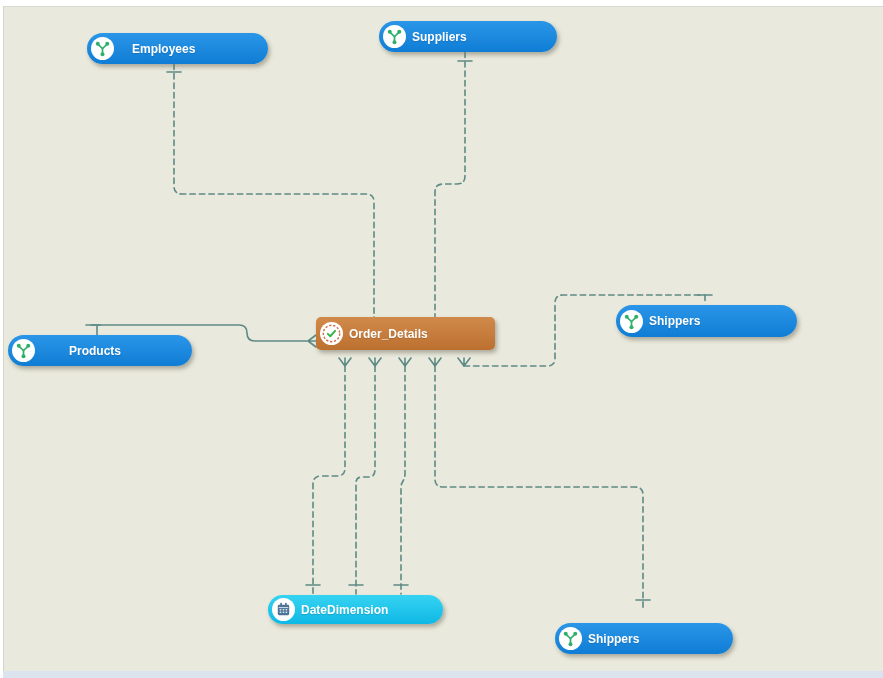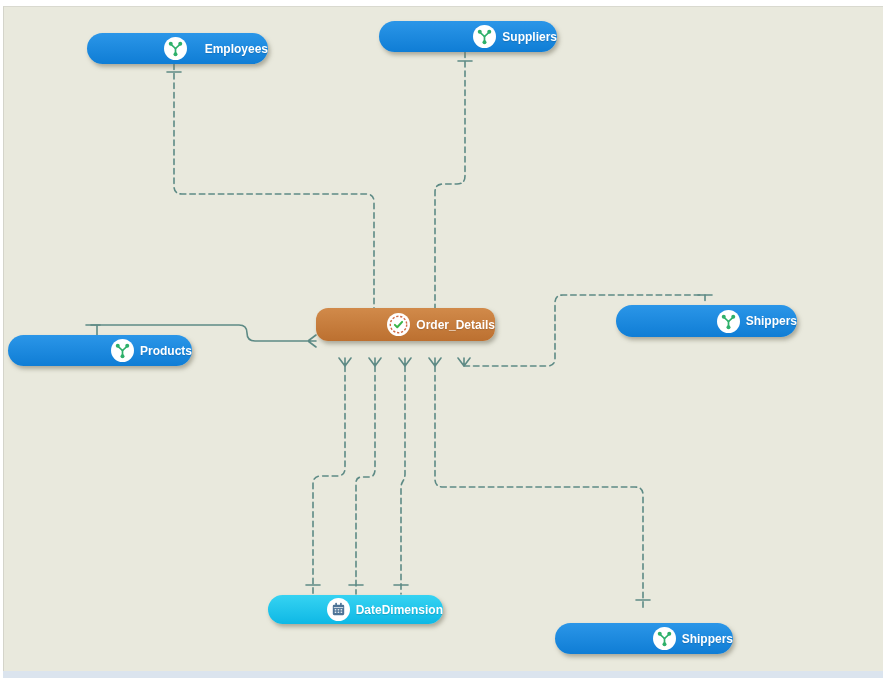--- a/index.html
+++ b/index.html
@@ -19,21 +19,20 @@
   #edges-svg{
     position:absolute;left:0;top:0;width:883px;height:678px;
     pointer-events:none;
   }
   #edges-svg path{pointer-events:stroke;}
   .node{
     position:absolute;display:flex;align-items:center;
     box-sizing:border-box;padding-left:4px;
     box-shadow:2px 3px 4px rgba(120,118,100,0.55);
     cursor:default;
-    justify-content:flex-end;
   }
   .node .icon-circle{
     width:23px;height:23px;border-radius:50%;background:#ffffff;
     display:flex;align-items:center;justify-content:center;
     flex:0 0 auto;
   }
   .node .icon-circle svg{display:block;}
   .node .label{
     color:#ffffff;font-size:12px;font-weight:bold;
     margin-left:6px;white-space:nowrap;
@@ -94,36 +93,36 @@
          <line x1="10" y1="10" x2="15" y2="5.3"></line>
          <line x1="10" y1="10" x2="10" y2="16"></line>
        </g>
        <circle cx="5" cy="5" r="2.1" fill="#2eb06a"></circle>
        <circle cx="15" cy="5" r="2.1" fill="#2eb06a"></circle>
        <circle cx="10" cy="16" r="2.1" fill="#2eb06a"></circle>
      </svg>
       </span>
       <span class="label" style="color: rgb(255, 255, 255);">Suppliers</span>
     </div>
-    <div class="node" style="left: 8px; top: 335px; width: 184px; height: 31px; border-radius: 15.5px; background: linear-gradient(rgb(43, 150, 232), rgb(15, 125, 213));">
+    <div class="node" style="left: 8px; top: 335px; width: 184px; height: 31px; border-radius: 15.5px; background: linear-gradient(rgb(43, 150, 232), rgb(15, 125, 213)); gap: 28px;">
       <span class="icon-circle">
         <svg width="19" height="19" viewBox="0 0 20 20">
        <g stroke="#2eb06a" stroke-width="1.8" stroke-linecap="round">
          <line x1="10" y1="10" x2="5" y2="5.3"></line>
          <line x1="10" y1="10" x2="15" y2="5.3"></line>
          <line x1="10" y1="10" x2="10" y2="16"></line>
        </g>
        <circle cx="5" cy="5" r="2.1" fill="#2eb06a"></circle>
        <circle cx="15" cy="5" r="2.1" fill="#2eb06a"></circle>
        <circle cx="10" cy="16" r="2.1" fill="#2eb06a"></circle>
      </svg>
       </span>
       <span class="label" style="color: rgb(255, 255, 255);">Products</span>
     </div>
-    <div class="node" style="left: 316px; top: 308px; width: 179px; height: 33px; border-radius: 12px; background: linear-gradient(rgb(209, 138, 74), rgb(188, 112, 48));">
+    <div class="node" style="left: 316px; top: 317px; width: 179px; height: 33px; border-radius: 5px; background: linear-gradient(rgb(209, 138, 74), rgb(188, 112, 48));">
       <span class="icon-circle">
         <svg width="21" height="21" viewBox="0 0 22 22">
        <circle cx="11" cy="11" r="8.6" fill="none" stroke="#d06b45" stroke-width="1.5" stroke-dasharray="2.4 1.8"></circle>
        <path d="M7.2,11.4 l2.5,2.5 l5.1,-5.6" fill="none" stroke="#3ab54a" stroke-width="2.1" stroke-linecap="round" stroke-linejoin="round"></path>
      </svg>
       </span>
       <span class="label" style="color: rgb(255, 255, 255);">Order_Details</span>
     </div>
     <div class="node" style="left: 616px; top: 305px; width: 181px; height: 32px; border-radius: 16px; background: linear-gradient(rgb(43, 150, 232), rgb(15, 125, 213));">
       <span class="icon-circle">

